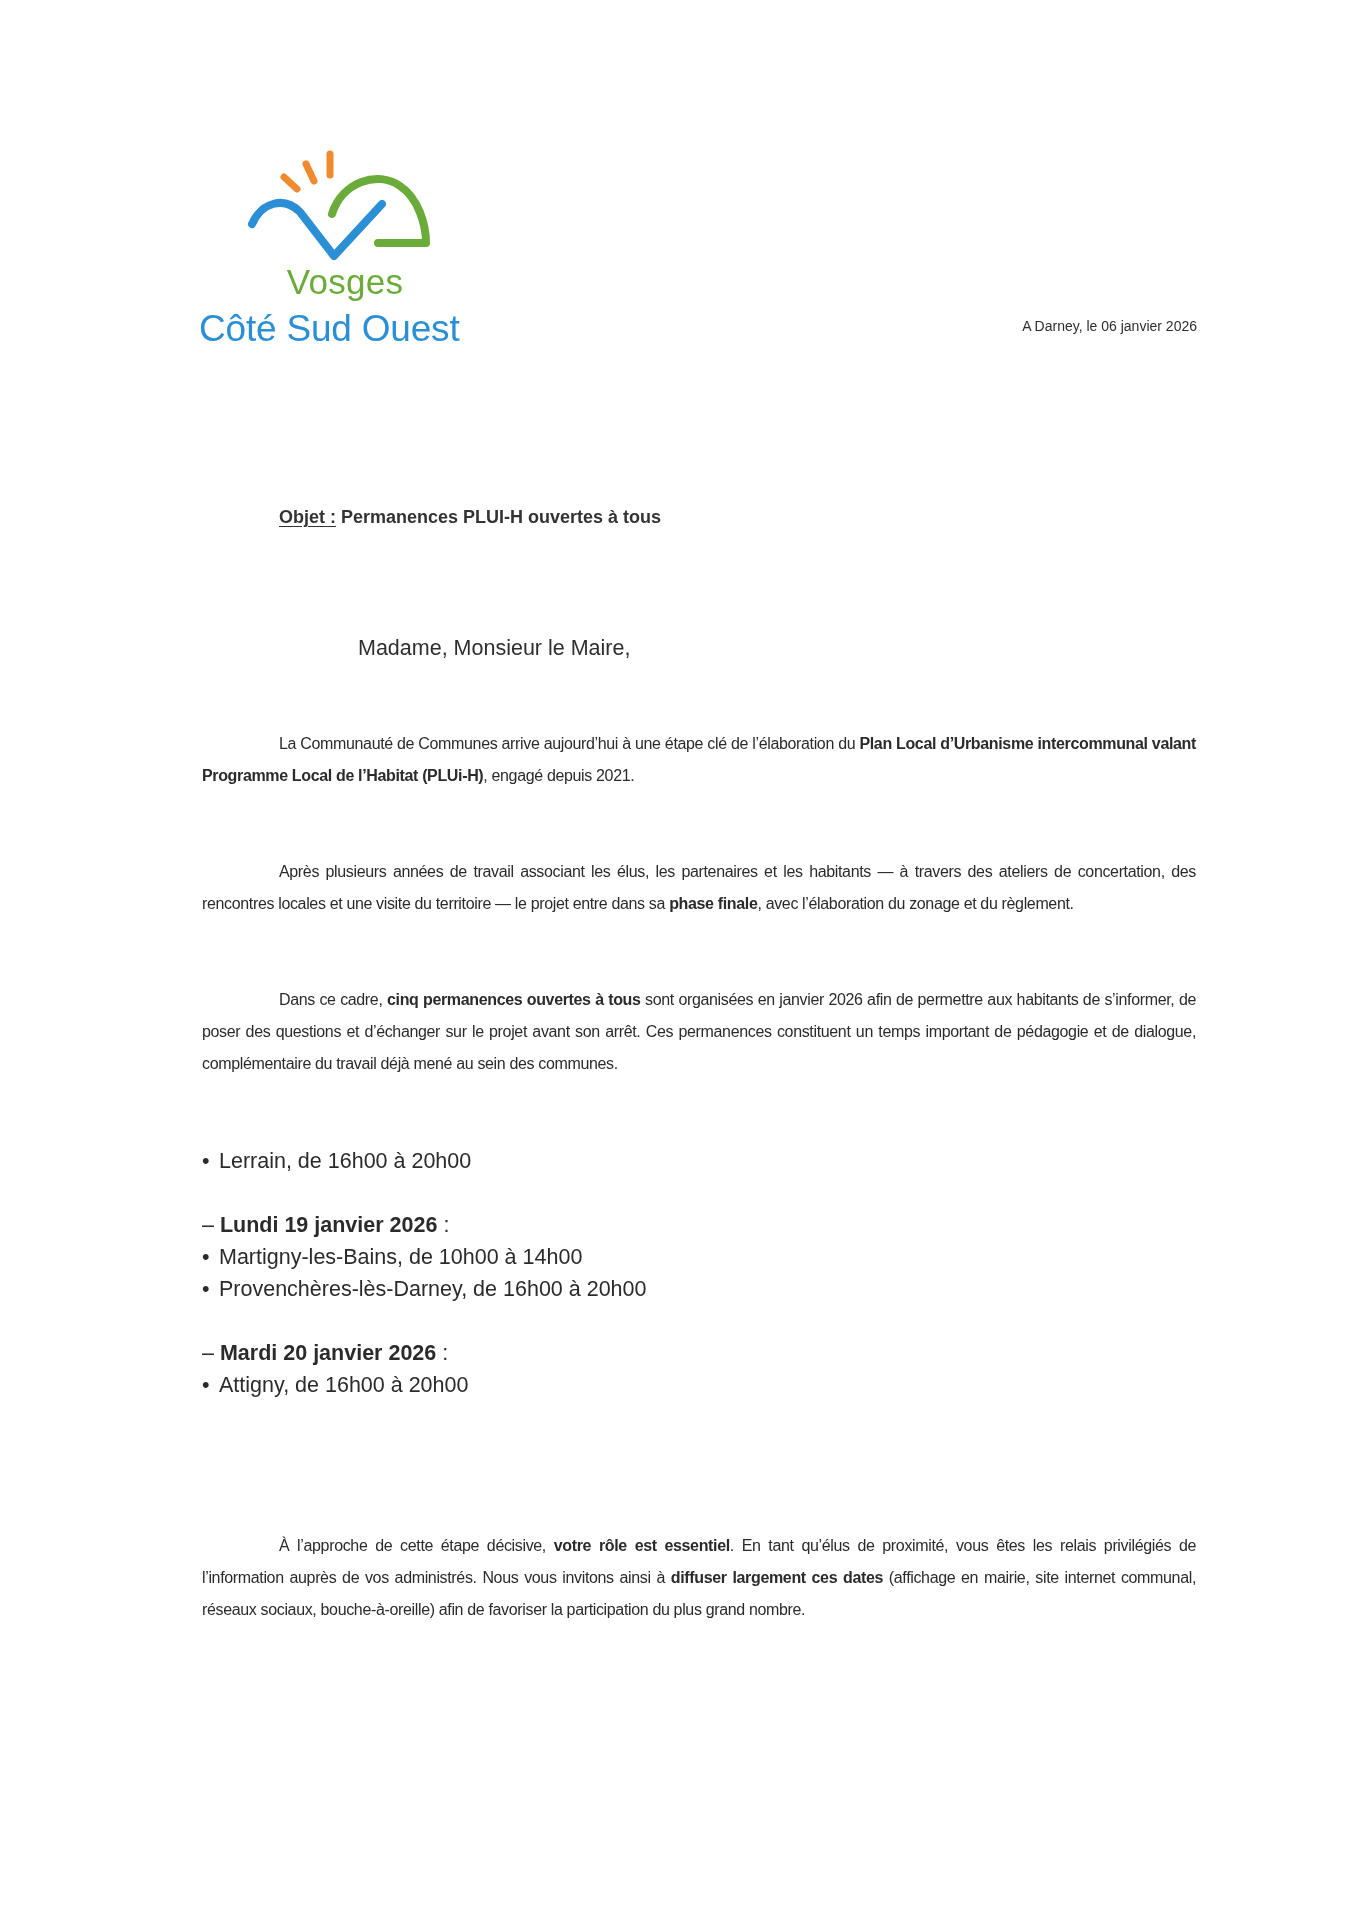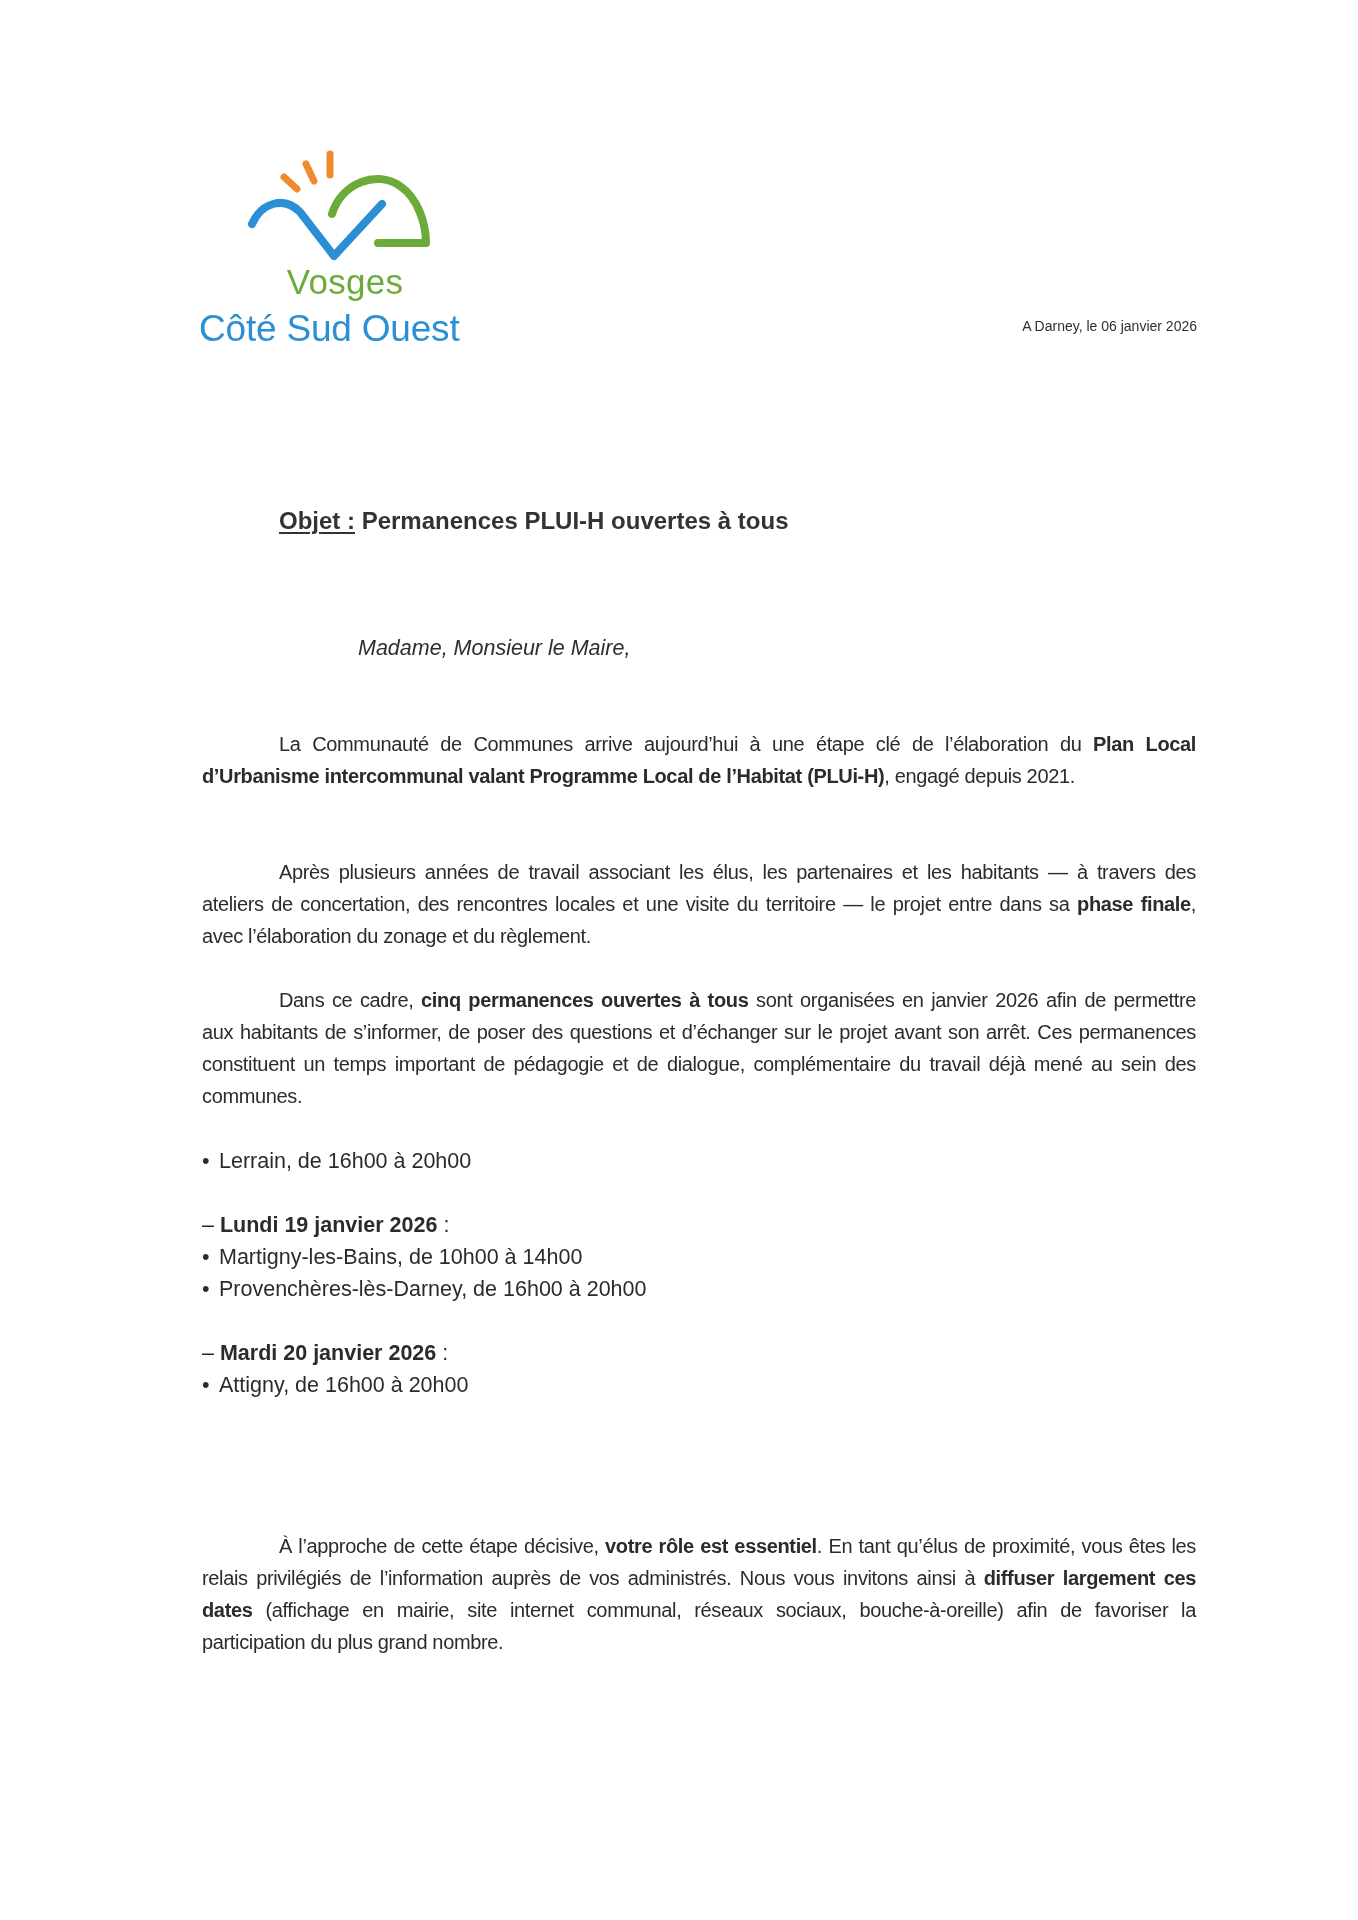--- a/index.html
+++ b/index.html
@@ -19,31 +19,31 @@
   .logo-line2 {
     position: absolute; left: 183px; top: 308px; width: 290px; text-align: left;
     font-size: 37px; color: #2b8fd6; letter-spacing: -0.2px;
   }
 
   .date-line {
     position: absolute; right: 177px; top: 318px; font-size: 14px; color: #2e2e2e;
   }
 
   .subject {
-    position: absolute; left: 263px; top: 507px; font-size: 24px; font-weight: bold; color: #333;
+    position: absolute; left: 263px; top: 507px; font-size: 18px; font-weight: bold; color: #333;
   }
   .subject .label { text-decoration: underline; text-underline-offset: 3px; }
 
   .salutation {
-    position: absolute; left: 342px; top: 636px; font-size: 21.5px; color: #2e2e2e; font-style: italic;
+    position: absolute; left: 342px; top: 636px; font-size: 21.5px; color: #2e2e2e;
   }
 
   .body-text {
     position: absolute; left: 186px; width: 994px;
-    font-size: 20px; line-height: 32px; color: #2b2b2b;
+    font-size: 16px; line-height: 32px; color: #2b2b2b;
     text-align: justify;
     font-stretch: condensed;
     letter-spacing: -0.35px;
   }
   .body-text p { margin: 0; text-indent: 77px; }
   .p1 { top: 728px; }
   .p2 { top: 856px; }
   .p3 { top: 984px; }
   .p5 { top: 1530px; }
   .body-text b { font-weight: bold; }

